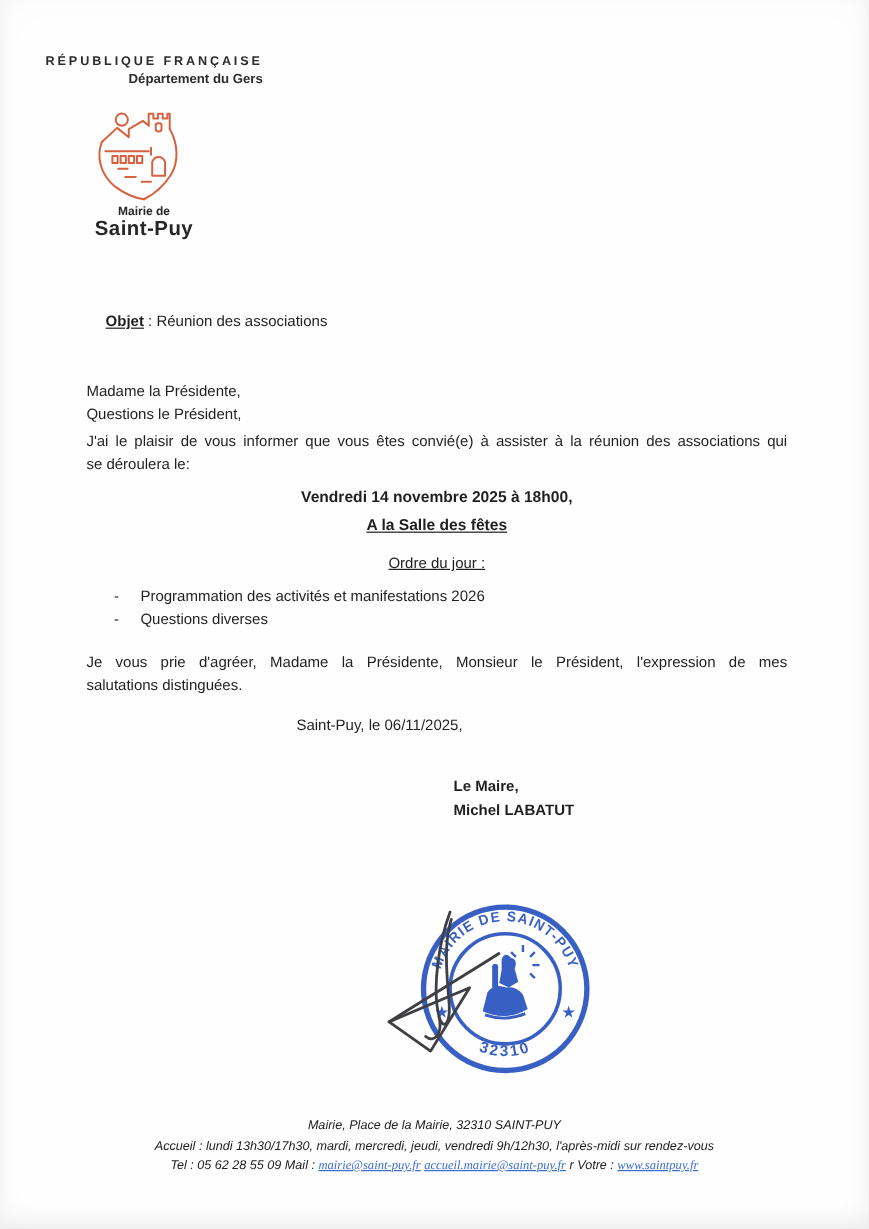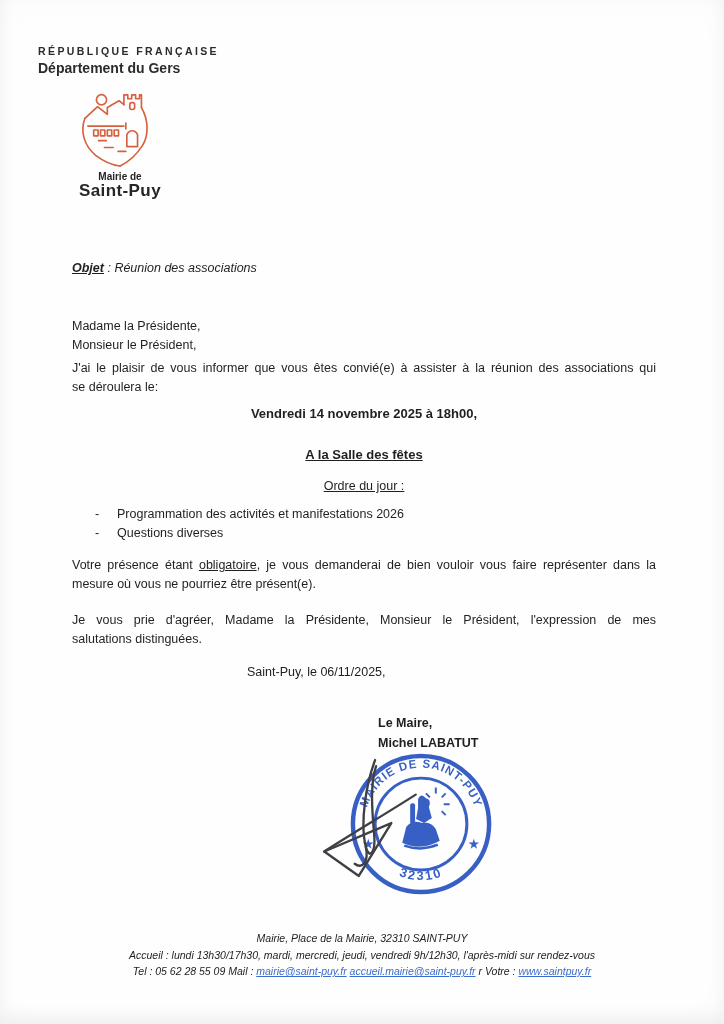--- a/index.html
+++ b/index.html
@@ -12,56 +12,56 @@
   html,body{margin:0;padding:0;background:#e9e9e9;}
   .page{
     position:relative;width:724px;height:1024px;background:#fefefe;
     font-family:"Liberation Sans",sans-serif;color:var(--text);
     overflow:hidden;
     box-shadow:inset 0 -8px 16px rgba(0,0,0,.05), inset 0 0 34px rgba(0,0,0,.02);
   }
   
   .rf-header{position:absolute;left:38px;top:45px;}
   .rf1{font-size:10.5px;font-weight:700;letter-spacing:2.4px;color:#2b2b2b;white-space:nowrap;}
-  .rf2{font-size:14px;font-weight:700;text-align:left;margin-top:3px;color:#2b2b2b;}
+  .rf2{font-size:11px;font-weight:700;text-align:right;margin-top:3px;color:#2b2b2b;}
   
   .logo{position:absolute;left:53px;top:90px;width:134px;text-align:center;}
   .crest{display:block;margin:0 auto;}
   .crest-stroke{stroke:var(--accent_orange);fill:none;stroke-width:1.7;stroke-linecap:round;stroke-linejoin:round;}
   .logo-org{font-size:10px;font-weight:700;color:#262626;margin-top:3px;}
   .logo-city{font-size:17px;font-weight:800;letter-spacing:.4px;color:#262626;margin-top:-1px;}
   
-  .objet{position:absolute;left:72px;top:261px;font-size:12.5px;font-style:italic;}
+  .objet{position:absolute;left:88px;top:261px;font-size:12.5px;}
   .objet-label{font-weight:700;text-decoration:underline;}
   
   .body{position:absolute;left:72px;top:317px;width:584px;font-size:12.5px;line-height:19px;}
   .jline{text-align:justify;text-align-last:justify;}
   .intro{margin-top:4px;}
   .event-date{margin-top:7px;font-weight:700;text-align:center;font-size:13px;}
-  .event-place{margin-top:22px;font-weight:700;text-decoration:underline;text-align:center;font-size:13px;}
+  .event-place{margin-top:5px;font-weight:700;text-decoration:underline;text-align:center;font-size:13px;}
   .agenda-title{margin-top:13px;text-align:center;text-decoration:underline;}
   .agenda-list{margin-top:9px;}
   .agenda-item{display:flex;}
   .dash{margin-left:23px;width:22px;flex:0 0 auto;}
   .presence{margin-top:13px;}
   .uword{text-decoration:underline;}
   .closing{margin-top:17px;}
   .dateline{margin-top:14px;padding-left:175px;}
   .signer{margin-top:31px;padding-left:306px;font-weight:700;line-height:20px;}
   
   .stamp{position:absolute;left:347px;top:750px;opacity:.93;}
   .stamp-ring{stroke:var(--stamp_blue);fill:none;}
   .stamp-text{fill:var(--stamp_blue);font-weight:700;font-family:"Liberation Sans",sans-serif;}
   .stamp-fill{fill:var(--stamp_blue);}
   .signature{position:absolute;left:314px;top:756px;}
   .sig-stroke{stroke:var(--ink);fill:none;stroke-width:2.3;stroke-linecap:round;stroke-linejoin:round;}
   
   .footer{position:absolute;left:0;top:930px;width:724px;text-align:center;
           font-style:italic;font-size:10.5px;line-height:16.5px;color:#222;}
-  .flink{color:var(--link_blue);text-decoration:underline;cursor:pointer;}
+  .flink{color:var(--link_blue);text-decoration:underline;cursor:pointer;font-family:Liberation Serif, serif;}
 </style>
 </head>
 <body>
 
 <div class="page">
 
   <header class="rf-header">
     <div class="rf1">RÉPUBLIQUE FRANÇAISE</div>
     <div class="rf2">Département du Gers</div>
   </header>
@@ -85,21 +85,21 @@
     <div class="logo-org">Mairie de</div>
     <div class="logo-city">Saint-Puy</div>
   </div>
 
   <div class="objet">
     <span class="objet-label">Objet</span><span> : </span><span>Réunion des associations</span>
   </div>
 
   <div class="body">
     <div>Madame la Présidente,</div>
-    <div>Monsieur le Président,</div>
+    <div>Questions le Président,</div>
 
     <div class="intro">
       <div class="jline">J'ai le plaisir de vous informer que vous êtes convié(e) à assister à la réunion des associations qui</div>
       <div>se déroulera le:</div>
     </div>
 
     <div class="event-date">Vendredi 14 novembre 2025 à 18h00,</div>
     <div class="event-place">A la Salle des fêtes</div>
     <div class="agenda-title">Ordre du jour :</div>
 
@@ -107,24 +107,20 @@
       <div class="agenda-item">
         <span class="dash">-</span>
         <span>Programmation des activités et manifestations 2026</span>
       </div>
       <div class="agenda-item">
         <span class="dash">-</span>
         <span>Questions diverses</span>
       </div>
     </div>
 
-    <div class="presence">
-      <div class="jline"><span>Votre présence étant </span><span class="uword">obligatoire</span><span>, je vous demanderai de bien vouloir vous faire représenter dans la</span></div>
-      <div>mesure où vous ne pourriez être présent(e).</div>
-    </div>
 
     <div class="closing">
       <div class="jline">Je vous prie d'agréer, Madame la Présidente, Monsieur le Président, l'expression de mes</div>
       <div>salutations distinguées.</div>
     </div>
 
     <div class="dateline">Saint-Puy, le 06/11/2025,</div>
 
     <div class="signer">
       <div>Le Maire,</div>

